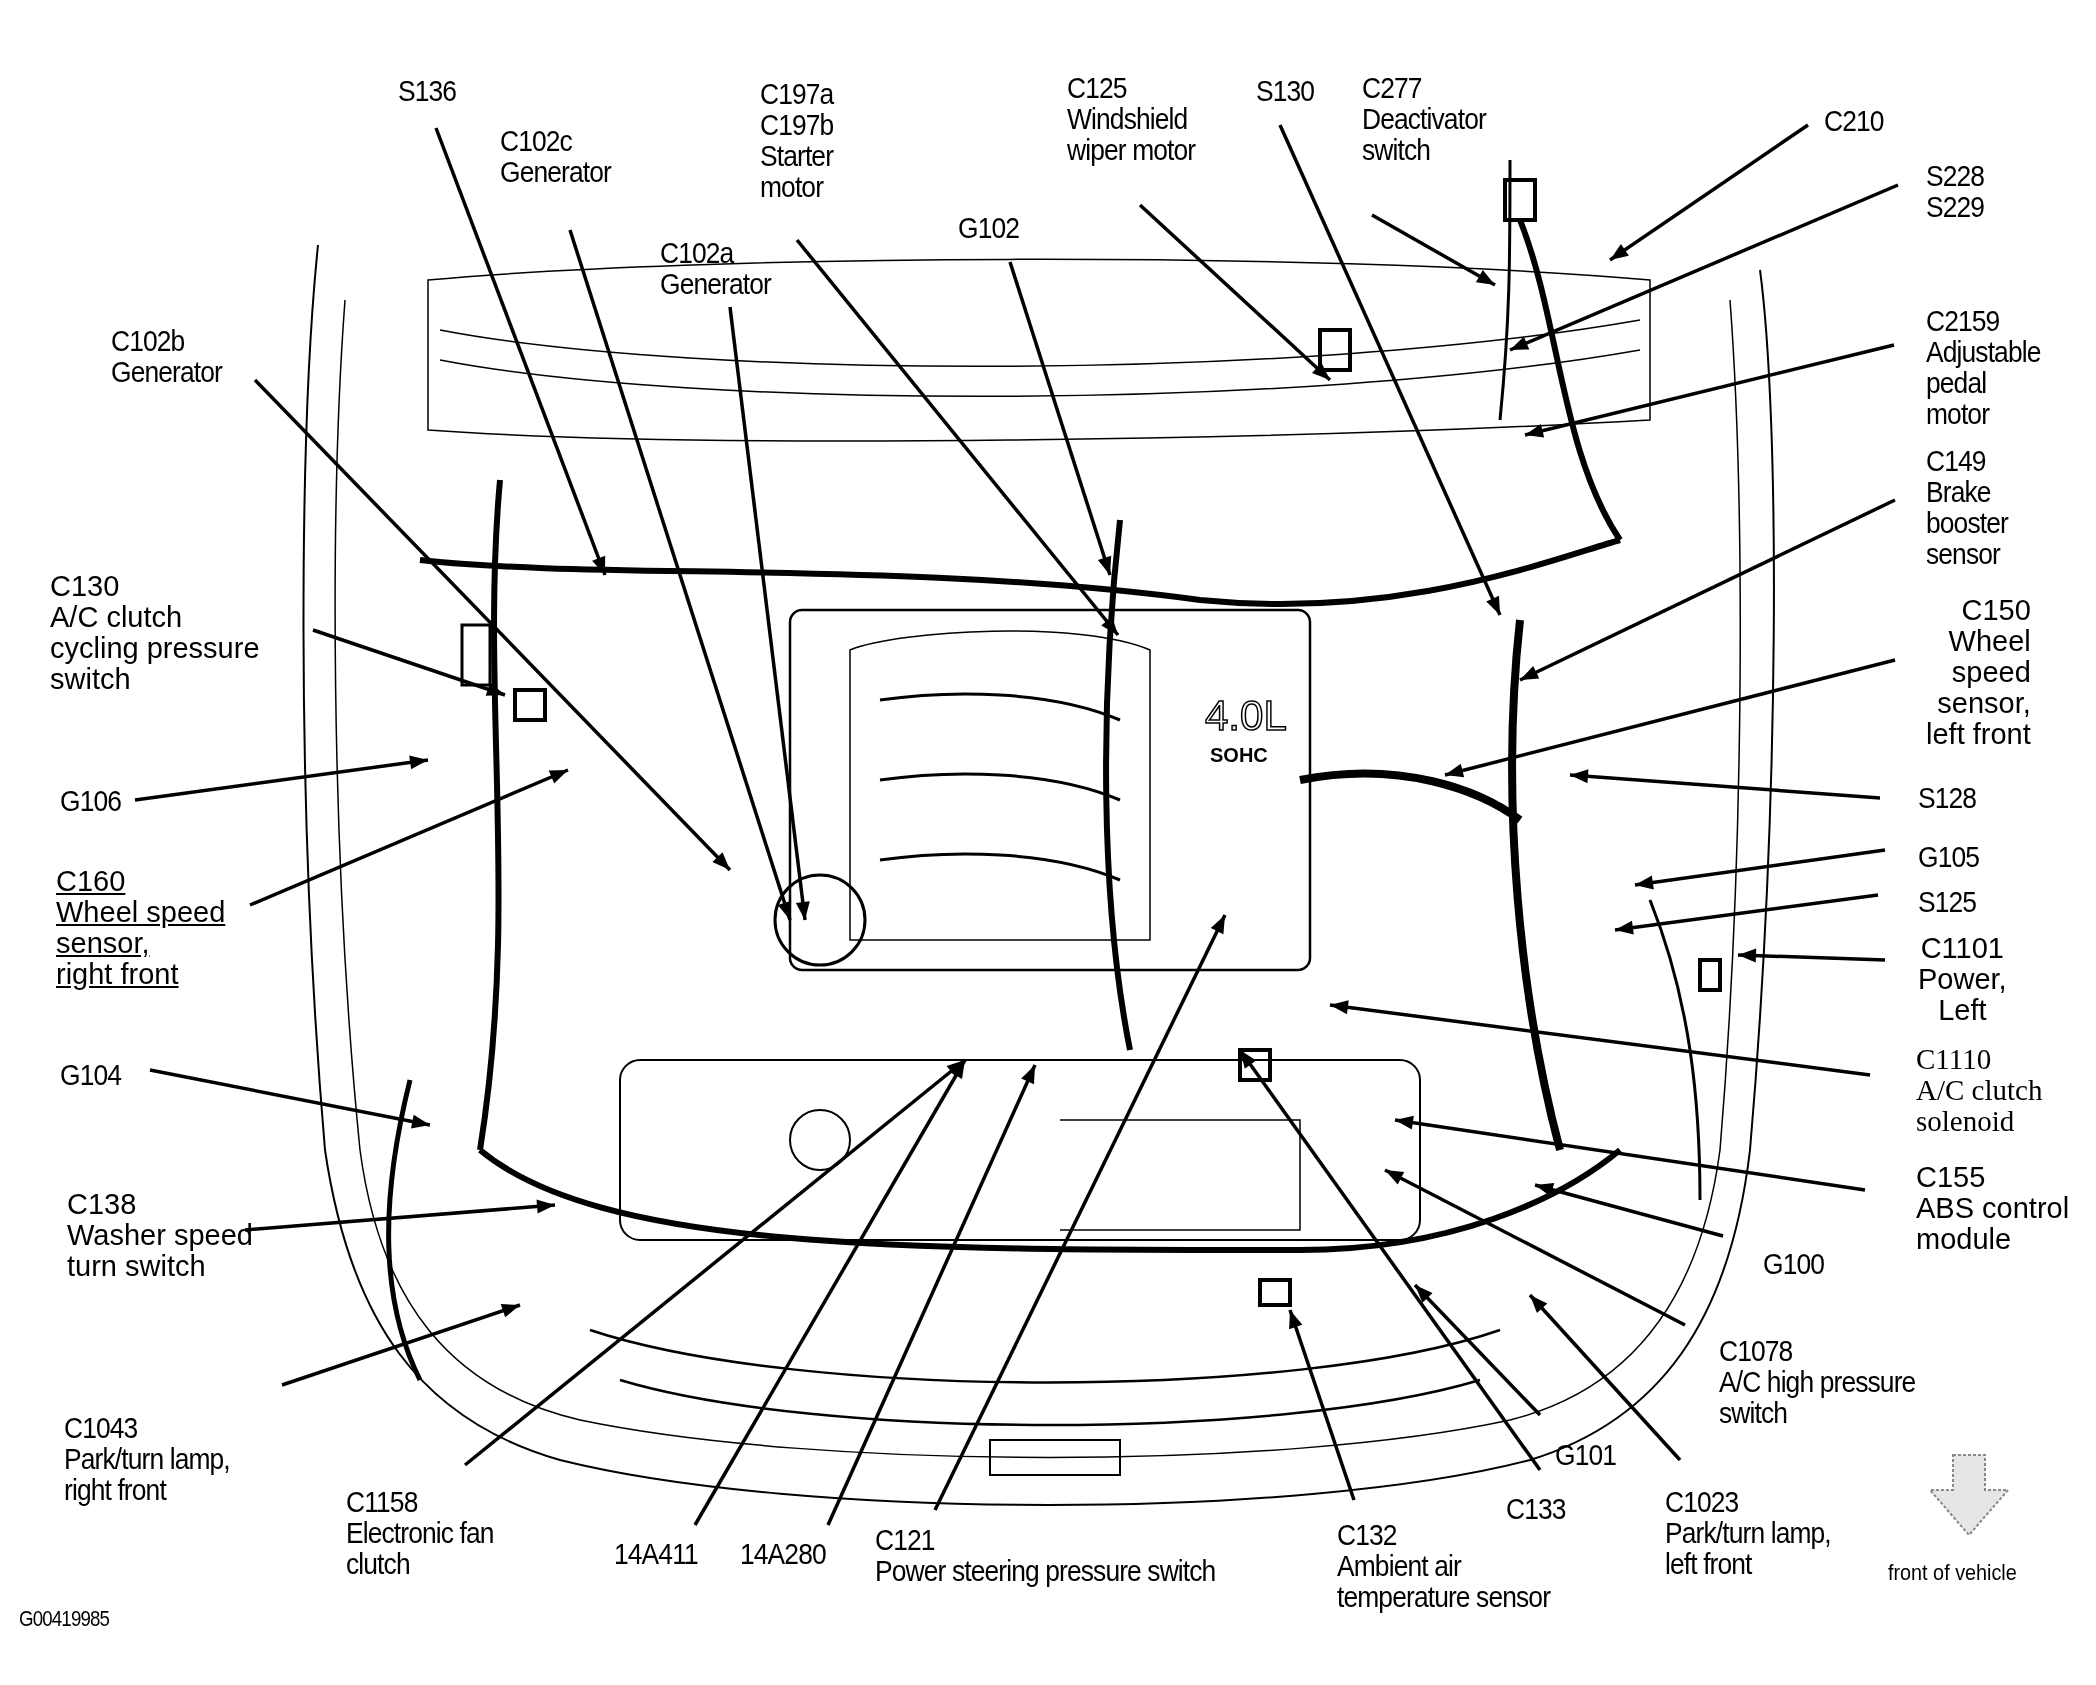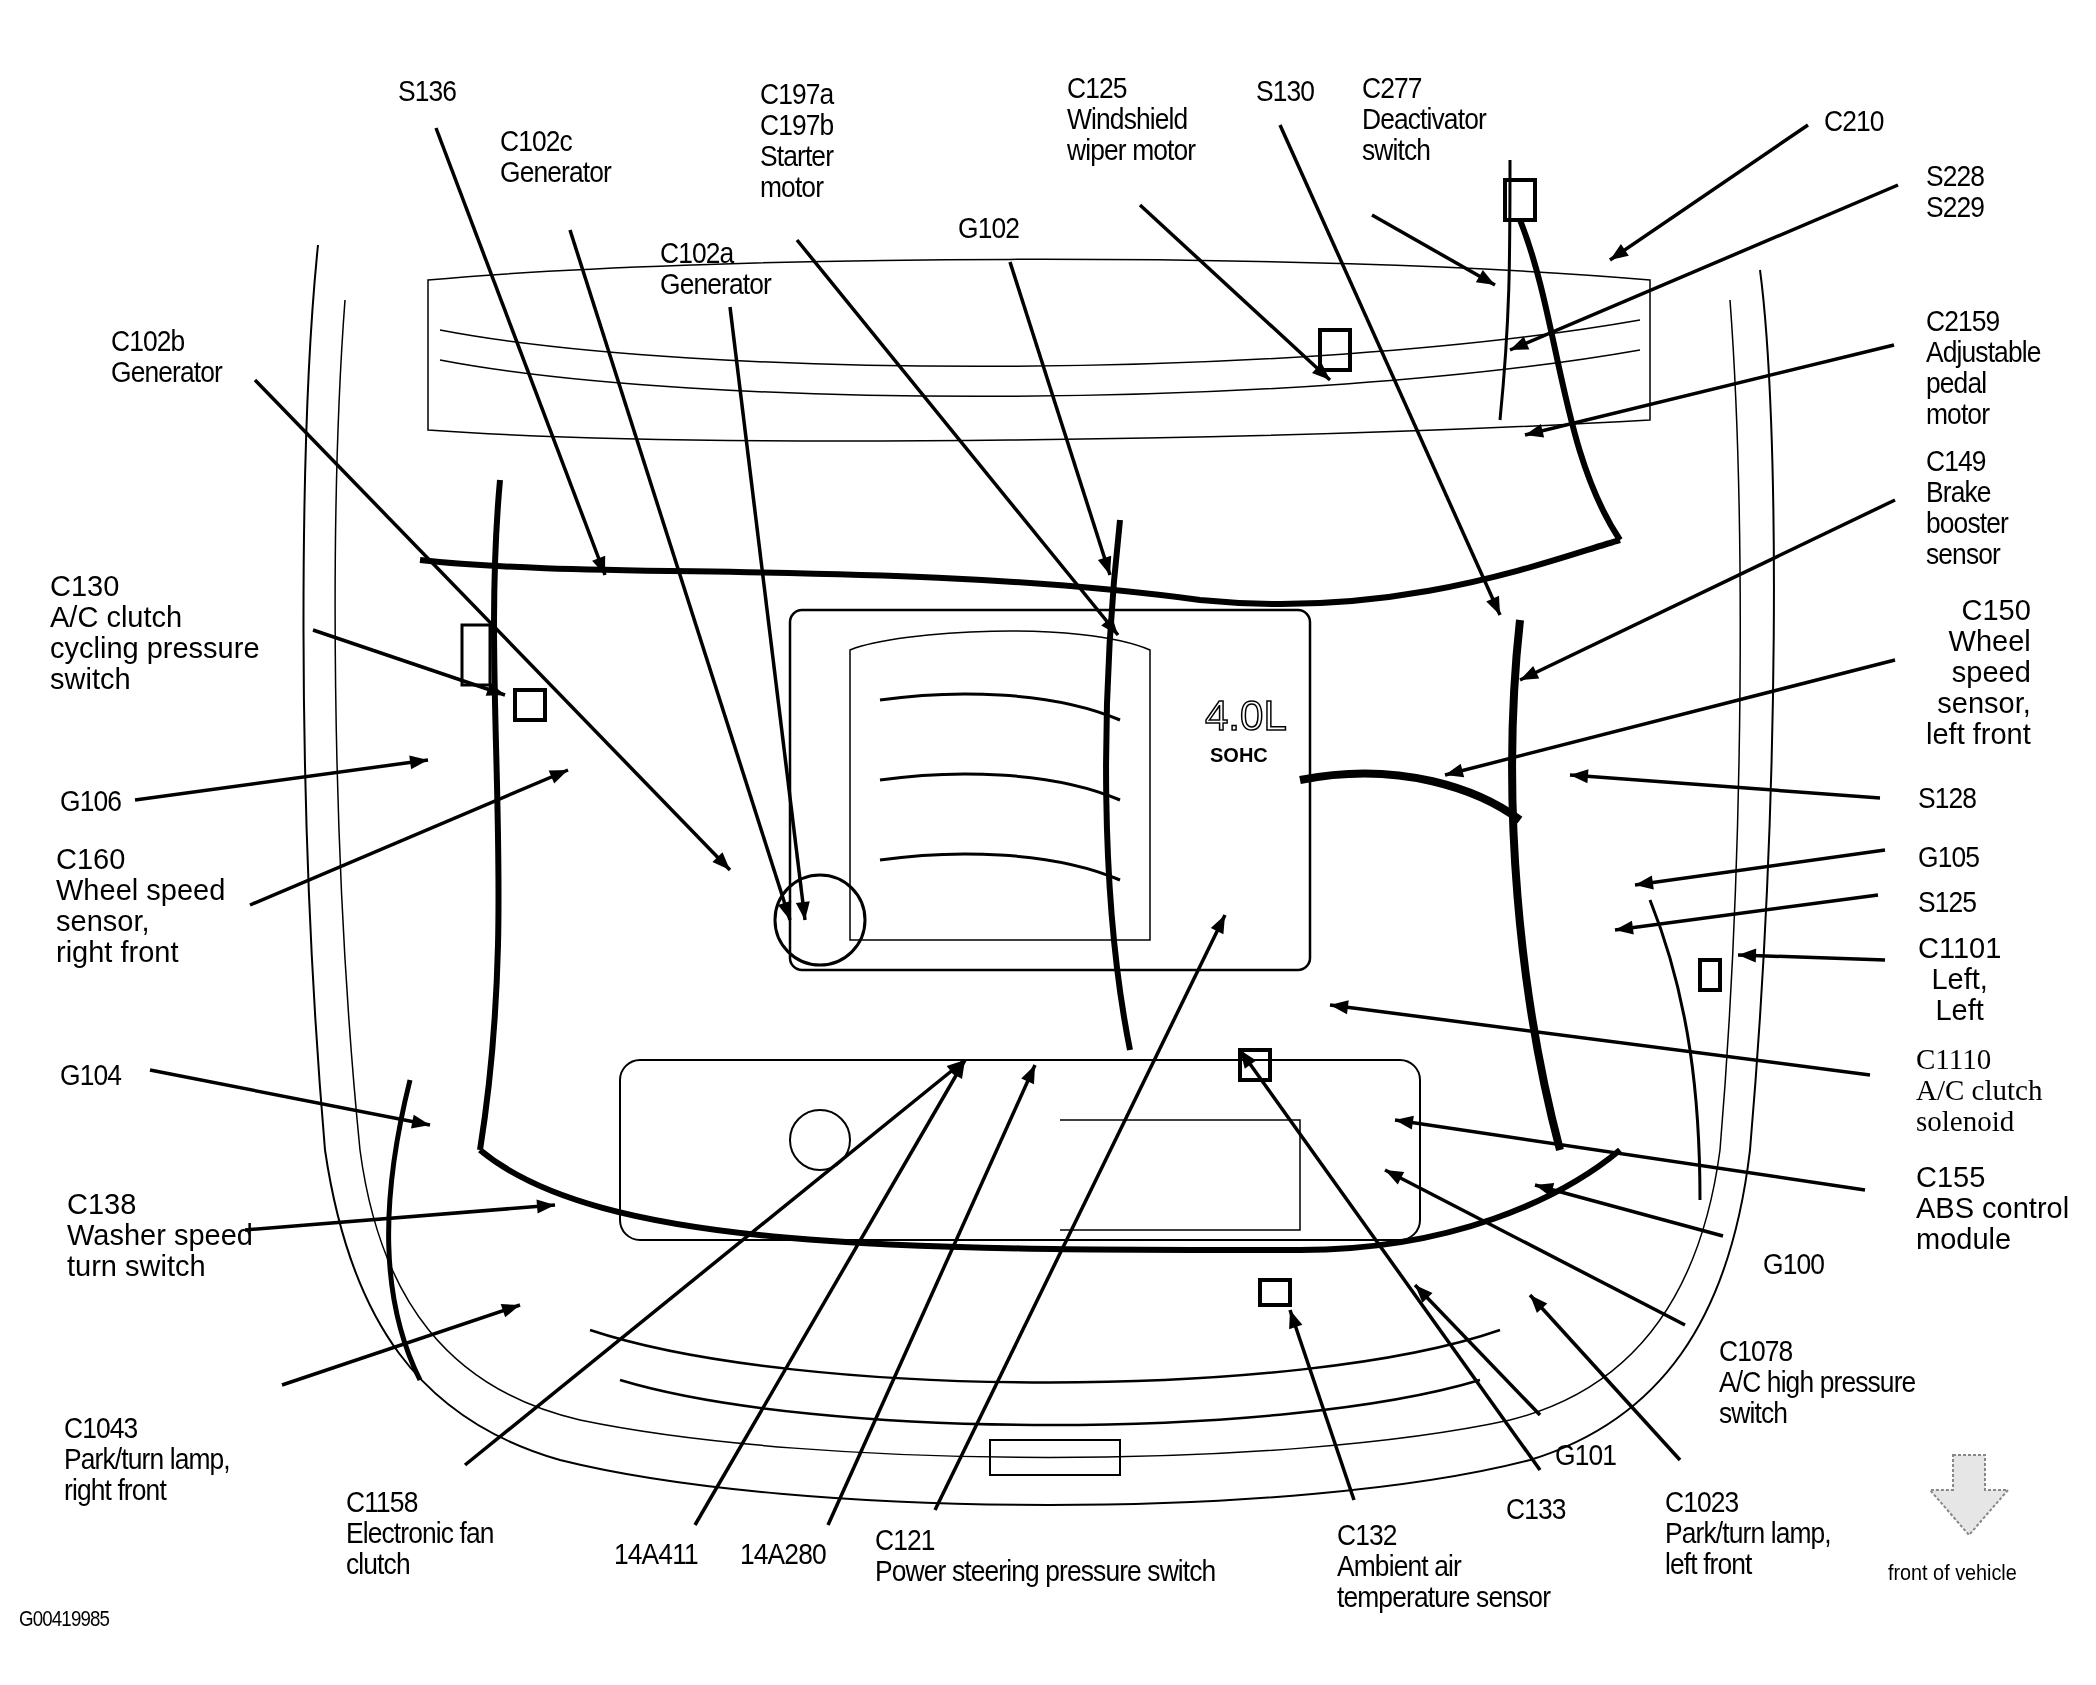--- a/index.html
+++ b/index.html
@@ -216,35 +216,35 @@
       <div>speed</div>
       <div>sensor,</div>
       <div>left front</div>
     </div>
     <div class="label" style="left: 60px; top: 785px;">
       <div>G106</div>
     </div>
     <div class="label" style="left: 1918px; top: 782px;">
       <div>S128</div>
     </div>
-    <div class="label wide" style="left: 56px; top: 844px;">
+    <div class="label wide" style="left: 56px; top: 866px; text-decoration: underline;">
       <div>C160</div>
       <div>Wheel speed</div>
       <div>sensor,</div>
       <div>right front</div>
     </div>
     <div class="label" style="left: 1918px; top: 841px;">
       <div>G105</div>
     </div>
     <div class="label" style="left: 1918px; top: 886px;">
       <div>S125</div>
     </div>
     <div class="label wide" style="left: 1918px; top: 933px; text-align: center;">
       <div>C1101</div>
-      <div>Left,</div>
+      <div>Power,</div>
       <div>Left</div>
     </div>
     <div class="label" style="left: 60px; top: 1059px;">
       <div>G104</div>
     </div>
     <div class="label wide" style="left: 1916px; top: 1044px; font-family: Liberation Serif, serif;">
       <div>C1110</div>
       <div>A/C clutch</div>
       <div>solenoid</div>
     </div>

